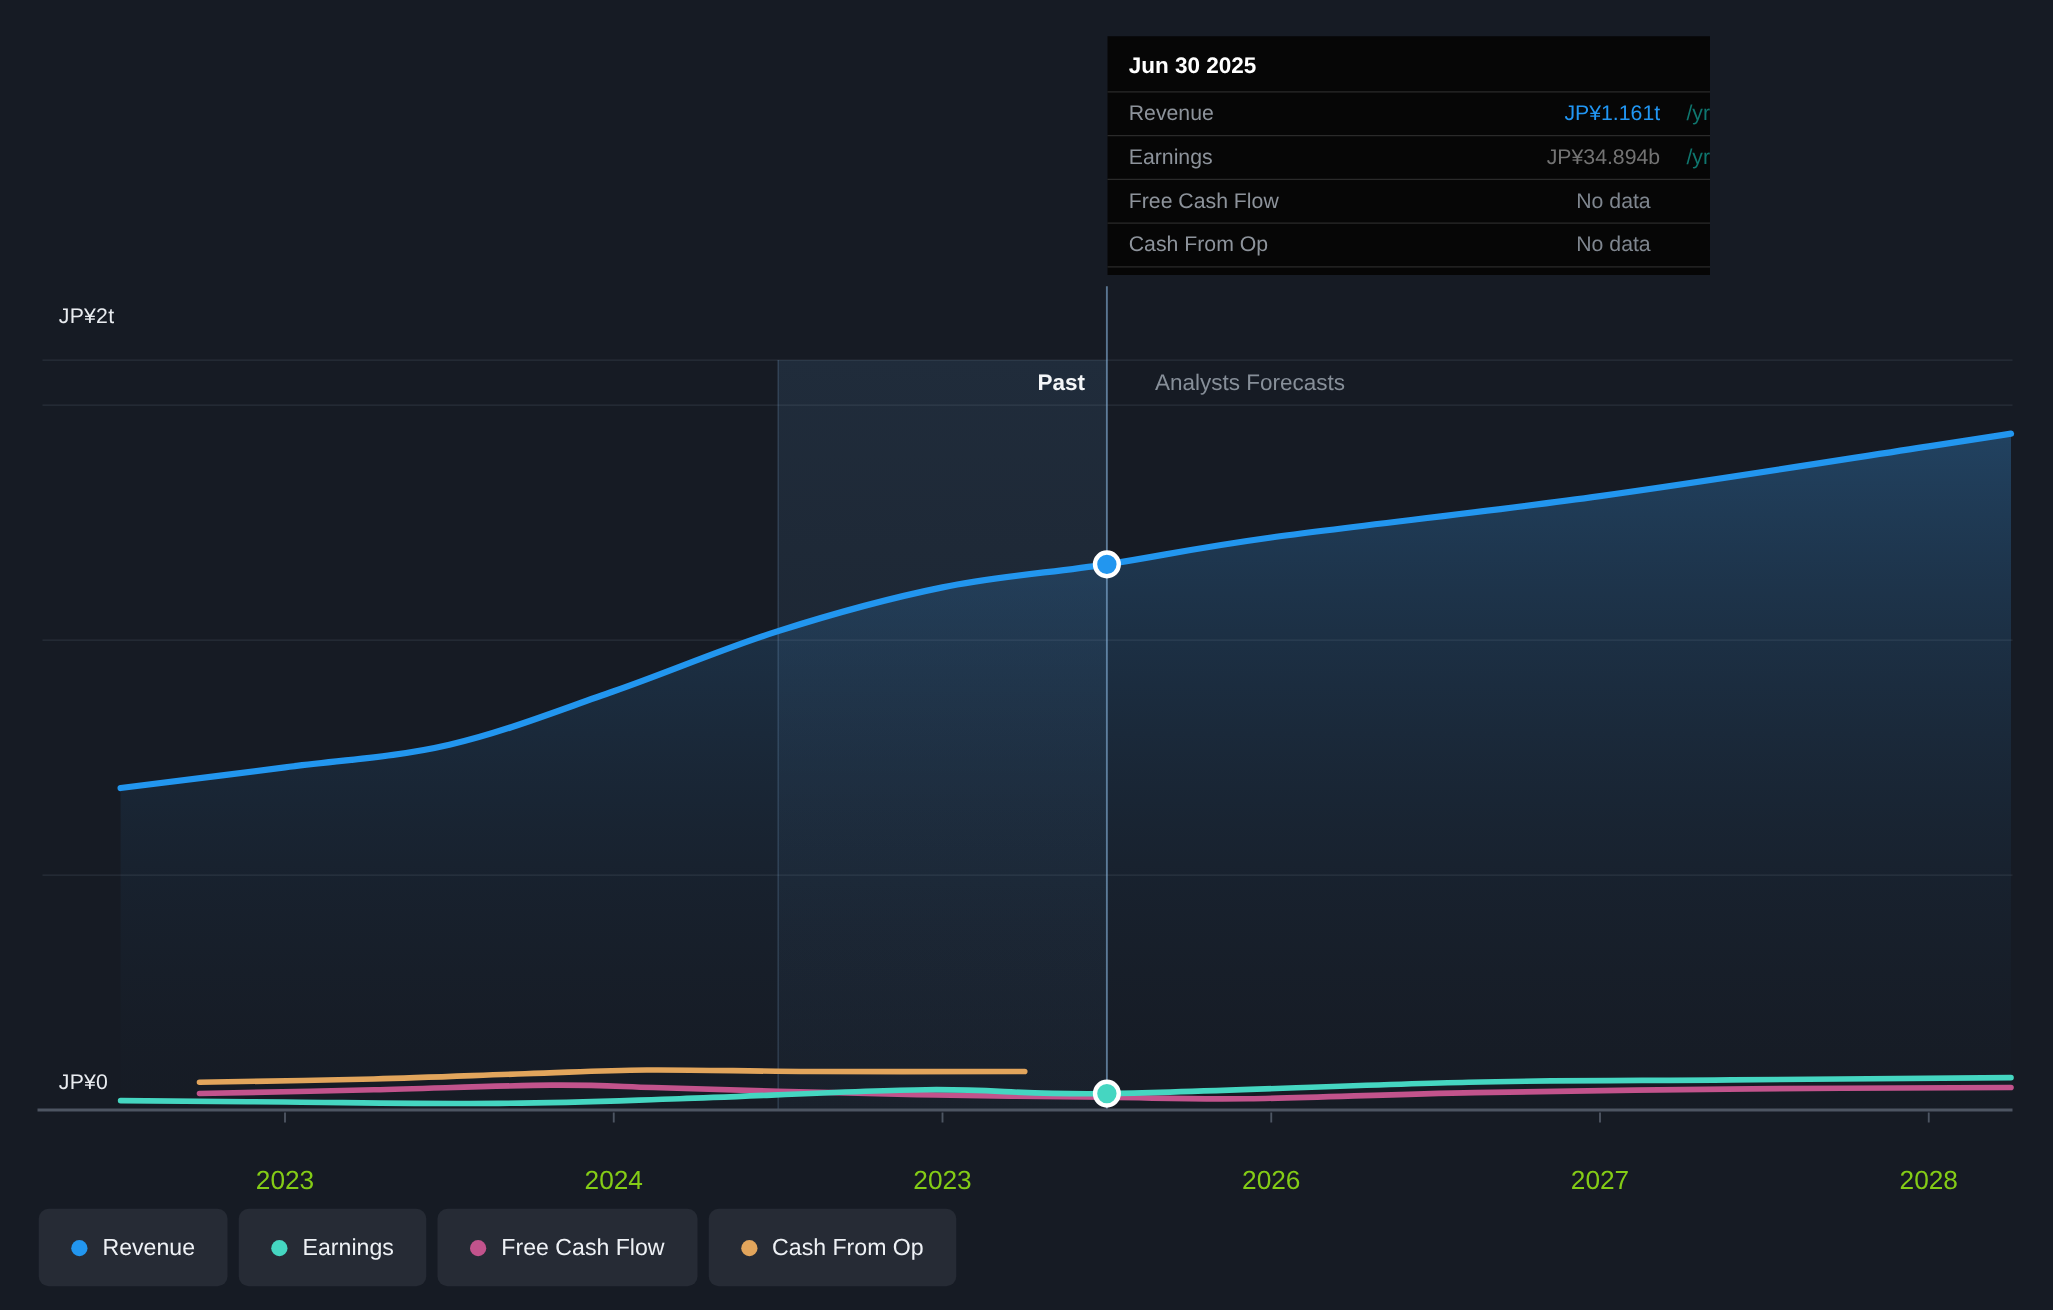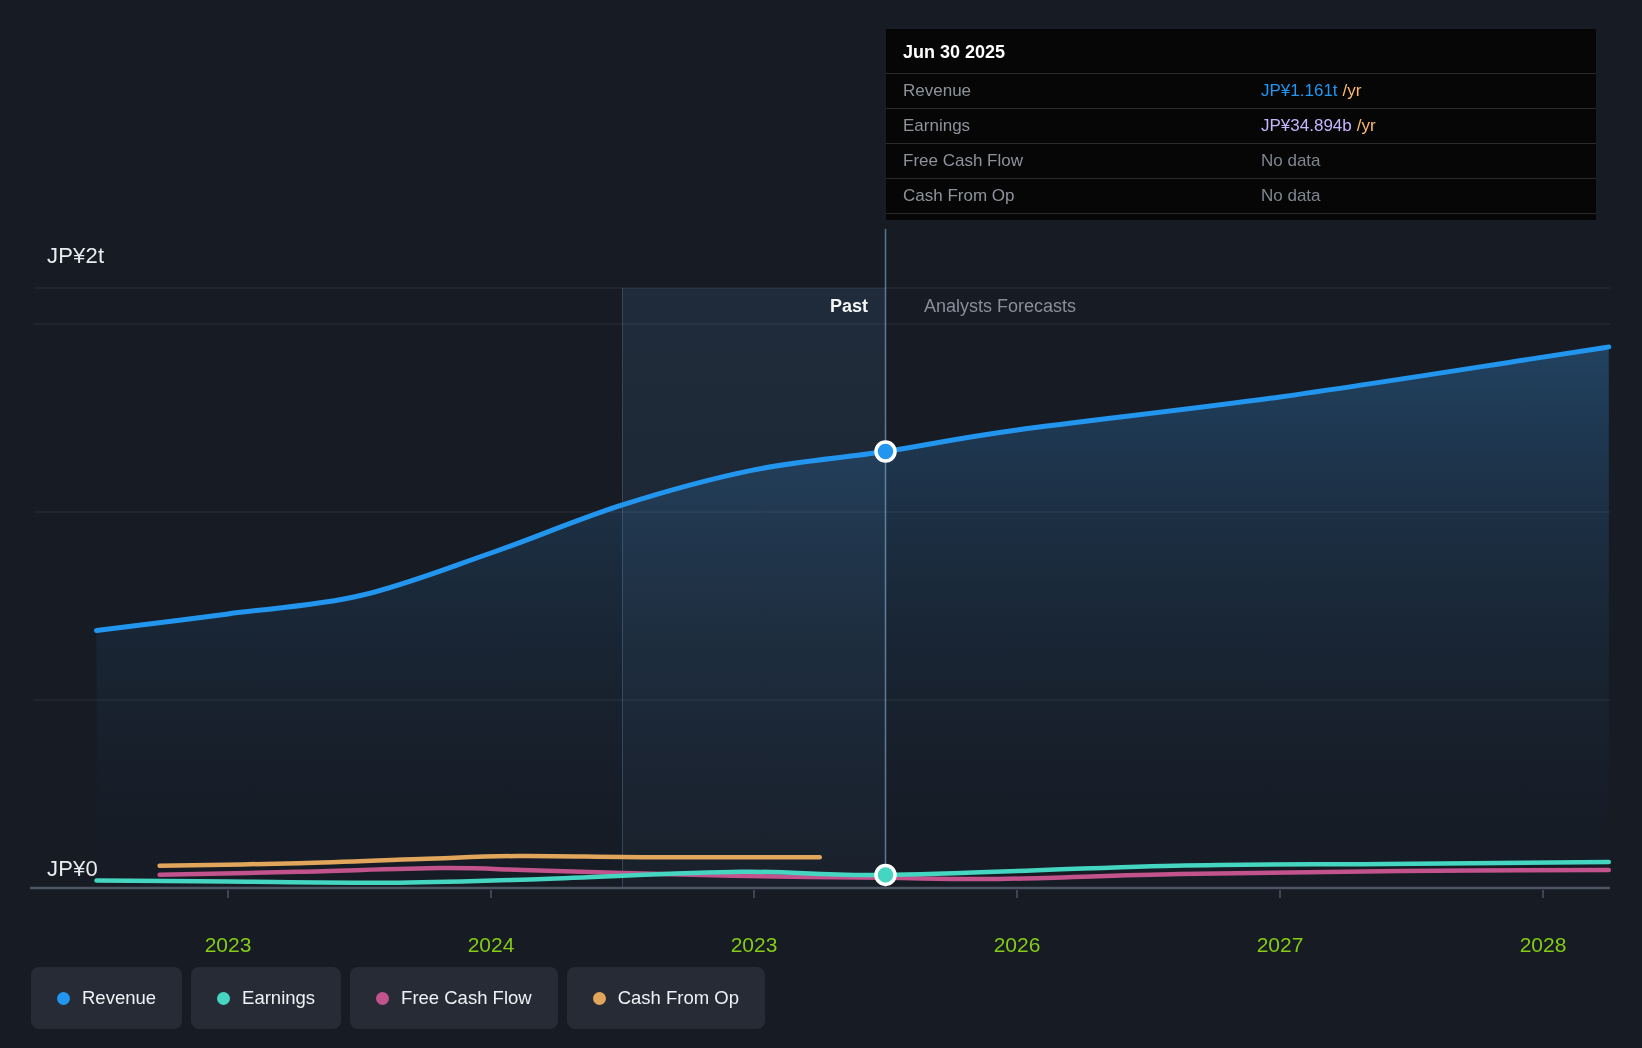--- a/index.html
+++ b/index.html
@@ -1,34 +1,34 @@
 <!DOCTYPE html>
 <html><head>
 <meta charset="utf-8">
 <style>
   html,body{margin:0;padding:0;background:#161b24;}
   .stage{position:relative;width:1642px;height:1048px;overflow:hidden;background:#161b24;
          font-family:"Liberation Sans","DejaVu Sans",sans-serif;}
   #chart-svg{position:absolute;left:0;top:0;}
-  .ylab{position:absolute;left:47px;color:#e9ecf0;font-size:22px;font-weight:500;letter-spacing:.2px;}
+  .ylab{position:absolute;left:47px;color:#e9ecf0;font-size:17px;font-weight:500;letter-spacing:.2px;}
   .ylab-top{top:243px;}
   .ylab-zero{top:856px;}
   .past-label{position:absolute;right:774px;top:296px;color:#f4f6f8;font-size:18px;font-weight:700;}
   .forecast-label{position:absolute;left:904px;top:296px;color:#878f99;font-size:18px;font-weight:400;margin-left:20px;}
   .xlab{position:absolute;top:933px;width:90px;margin-left:-45px;text-align:center;
         color:#84cc16;font-size:21px;}
-  .tooltip{position:absolute;left:886px;top:29px;width:710px;background:#060606;
+  .tooltip{position:absolute;left:886px;top:29px;width:482px;background:#060606;
            padding-bottom:6px;z-index:6;}
   .tt-title{font-size:18px;font-weight:700;color:#fff;padding:13px 17px 10px 17px;}
   .tt-row{display:flex;align-items:center;height:34px;border-top:1px solid #2a2a2a;
           padding-left:17px;font-size:17px;}
   .tt-row.last{border-bottom:1px solid #2a2a2a;}
   .tt-label{width:358px;color:#8d939b;}
   .tt-value{font-weight:400;}
-  .tt-suffix{color:#fdba74;margin-left:5px;font-weight:400;}
+  .tt-suffix{color:#0f766e;margin-left:21px;font-weight:400;}
   .legend{position:absolute;left:31px;top:967px;display:flex;gap:9px;}
   .chip{display:flex;align-items:center;gap:12px;height:62px;padding:0 26px;
         background:#262b35;border-radius:8px;color:#eef1f5;font-size:18.5px;cursor:pointer;}
   .dot{width:13px;height:13px;border-radius:50%;flex:0 0 13px;}
 </style>
 </head>
 <body>
 
 <div class="stage">
 
@@ -83,21 +83,21 @@
 
   <div class="tooltip">
     <div class="tt-title">Jun 30 2025</div>
     <div class="tt-row">
       <span class="tt-label">Revenue</span>
       <span class="tt-value" style="color: rgb(33, 150, 243);">JP¥1.161t</span>
       <span class="tt-suffix">/yr</span>
     </div>
     <div class="tt-row">
       <span class="tt-label">Earnings</span>
-      <span class="tt-value" style="color: #c4b5fd;">JP¥34.894b</span>
+      <span class="tt-value" style="color: #737373;">JP¥34.894b</span>
       <span class="tt-suffix">/yr</span>
     </div>
     <div class="tt-row">
       <span class="tt-label">Free Cash Flow</span>
       <span class="tt-value" style="color: rgb(127, 134, 143);">No data</span>
     </div>
     <div class="tt-row last">
       <span class="tt-label">Cash From Op</span>
       <span class="tt-value" style="color: rgb(127, 134, 143);">No data</span>
     </div>

